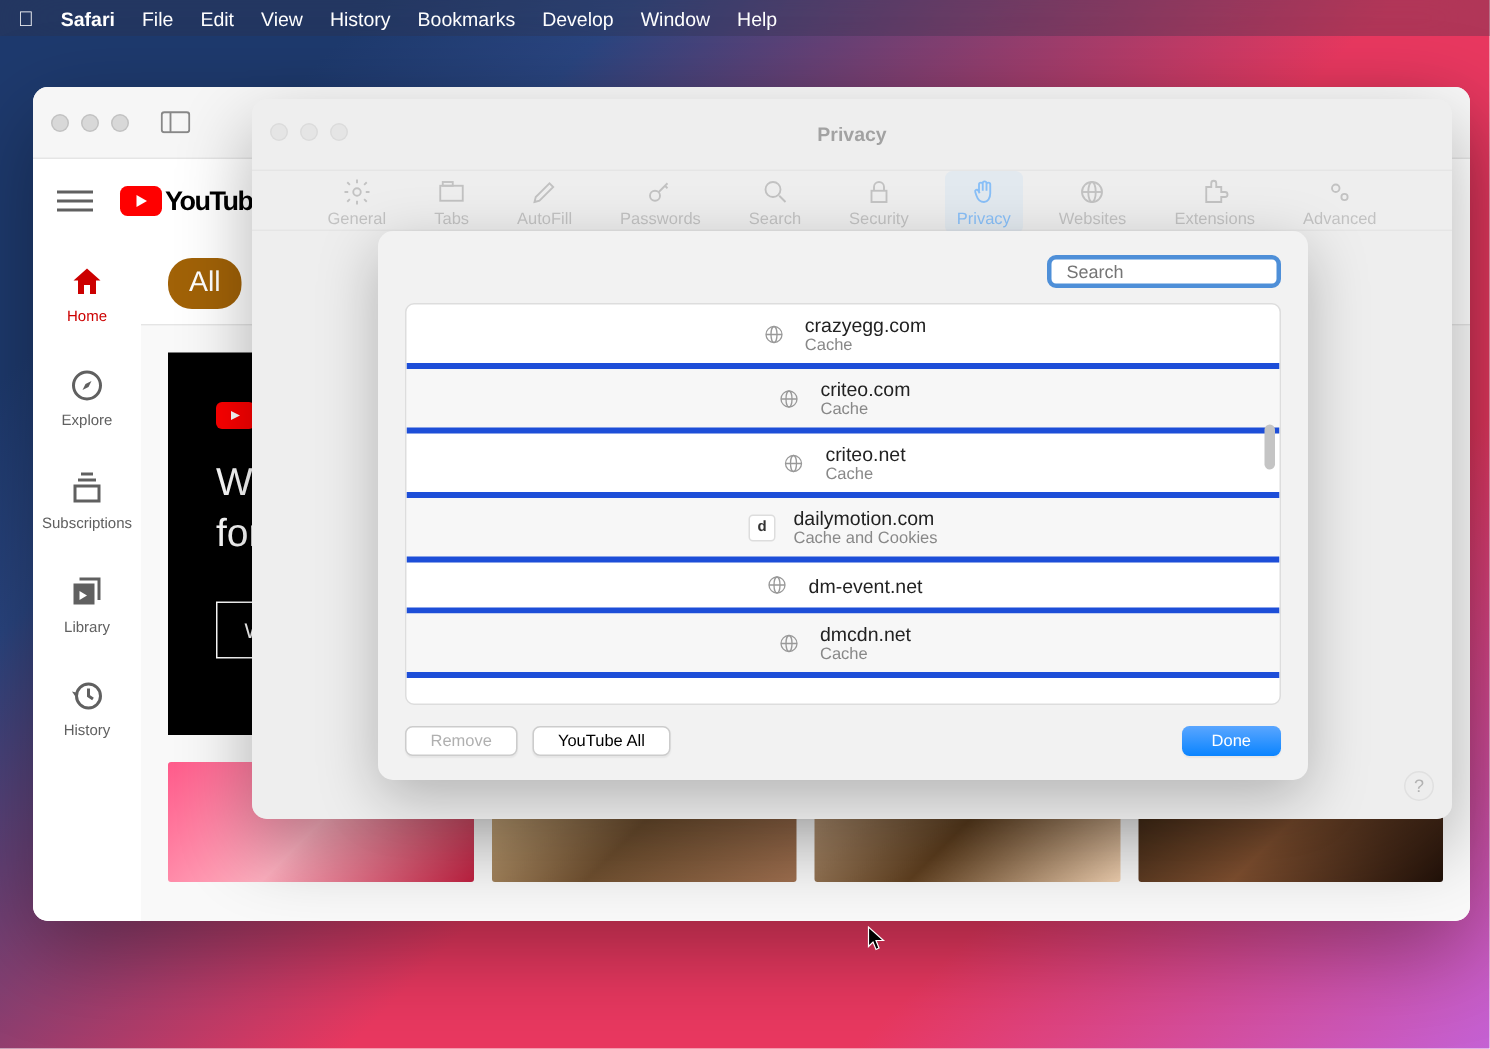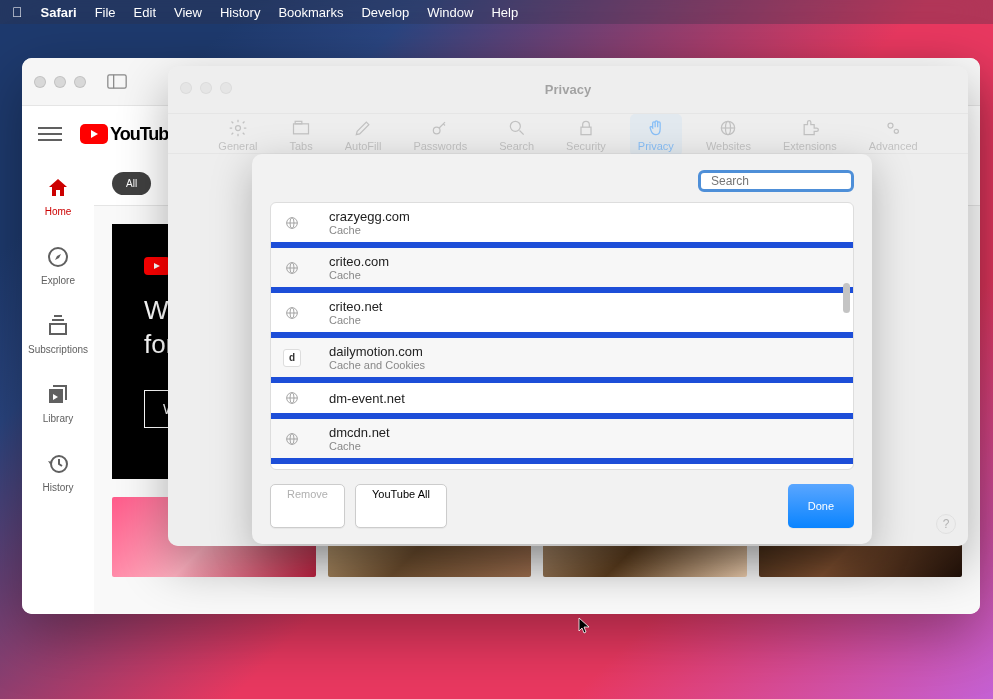--- a/index.html
+++ b/index.html
@@ -24,21 +24,21 @@
 .yt-logo .play { width: 28px; height: 20px; background: #ff0000; border-radius: 5px; display: flex; align-items: center; justify-content: center; }
 .yt-logo .play::after { content: ""; border-left: 7px solid #fff; border-top: 4px solid transparent; border-bottom: 4px solid transparent; }
 
 .yt-sidebar { width: 72px; background: #fff; padding-top: 56px; display: flex; flex-direction: column; align-items: center; }
 .yt-nav-item { width: 72px; display: flex; flex-direction: column; align-items: center; padding: 14px 0; font-size: 10px; color: #606060; gap: 6px; justify-content: center; }
 .yt-nav-item.active { color: #cc0000; }
 .yt-nav-item svg { width: 24px; height: 24px; }
 
 .yt-main { flex: 1; padding-top: 56px; background: #f9f9f9; overflow: hidden; }
 .chips { padding: 10px 18px; background: #fff; border-bottom: 1px solid #e5e5e5; }
-.chip { display: inline-block; padding: 6px 14px; background: #404040; color: #fff; border-radius: 16px; font-size: 10px; }
+.chip { display: inline-block; padding: 6px 14px; background: #a16207; color: #fff; border-radius: 16px; font-size: 19px; }
 .hero { margin: 18px; background: #000; height: 255px; padding: 32px; color: #fff; position: relative; }
 .hero .orig { display: flex; align-items: center; gap: 6px; font-size: 17px; font-weight: 500; margin-bottom: 18px;}
 .hero .orig .play { width: 26px; height: 18px; background: #ff0000; border-radius: 4px; display:flex;align-items:center;justify-content:center;}
 .hero .orig .play::after { content:""; border-left:6px solid #fff; border-top:3.5px solid transparent; border-bottom:3.5px solid transparent;}
 .hero h2 { font-size: 26px; font-weight: 500; line-height: 1.3; }
 .hero .watch { display: inline-block; margin-top: 28px; padding: 10px 18px; border: 1px solid #fff; font-size: 14px; font-weight: 500; letter-spacing: 0.5px; }
 .hero-img { position: absolute; right: 0; top: 0; bottom: 0; width: 360px; background: linear-gradient(90deg, #000 0%, transparent 15%), linear-gradient(135deg,#8a5a4a,#c08070,#3a2a2a); }
 
 .thumbs { display: flex; gap: 12px; padding: 0 18px; }
 .thumb { width: 220px; height: 80px; background: #999; border-radius: 2px; }
@@ -60,33 +60,33 @@
 .prefs-help { position:absolute; right:12px; bottom:12px; width:20px; height:20px; border-radius:50%; background:#e8e8e8; border:1px solid #ccc; font-size:12px; color:#666; display:flex;align-items:center;justify-content:center; z-index:2;}
 
 
 .sheet { position: absolute; top: 88px; left: 84px; width: 620px; background: #f2f2f2; border-radius: 10px; box-shadow: 0 12px 40px rgba(0,0,0,0.25); z-index: 10; padding: 16px 18px; }
 .sheet-search { display: flex; justify-content: flex-end; margin-bottom: 10px; }
 .search-field { width: 156px; height: 22px; border: 3px solid #4e8fd8; border-radius: 6px; background: #fff; display: flex; align-items: center; padding: 0 6px; gap: 4px; }
 .search-field input { border: none; outline: none; font-size: 12px; flex: 1; background: transparent; }
 .search-field svg { width: 12px; height: 12px; stroke: #888; fill: none; }
 .sheet-desc { font-size: 13px; color: #333; line-height: 1.4; margin-bottom: 10px; }
 .site-list { background: #fff; border: 1px solid #ddd; border-radius: 6px; height: 268px; overflow: hidden; position: relative; }
-.site-row { display: flex; align-items: center; padding: 6px 12px; gap: 28px; border-bottom: 6px solid #1d4ed8; }
+.site-row { display: flex; align-items: center; padding: 6px 12px; gap: 12px; border-bottom: 4px solid #1d4ed8; justify-content: center; }
 .site-row:nth-child(even){ background:#f7f7f7;}
 .site-icon { width: 18px; height: 18px; display: flex; align-items: center; justify-content: center; font-size: 11px; color: #888; border-radius: 3px;}
 .site-icon.globe svg { width: 16px; height: 16px; stroke: #999; fill:none;}
 .site-icon.fav { background:#fff; border:1px solid #ddd; font-weight:700; color:#333; font-size:10px;}
 .site-info .domain { font-size: 13px; color: #222; }
 .site-info .type { font-size: 11px; color: #888; }
 .list-scrollbar { position: absolute; right: 3px; top: 80px; width: 7px; height: 30px; background: #c4c4c4; border-radius: 4px; }
 .sheet-buttons { display: flex; justify-content: space-between; margin-top: 14px; }
 .btn-group-left { display: flex; gap: 10px; }
 .btn { padding: 3px 16px; border-radius: 5px; font-size: 11px; background: #fff; border: 1px solid #ccc; box-shadow: 0 1px 1px rgba(0,0,0,0.05); cursor: default;}
 .btn.disabled { color: #b0b0b0; }
-.btn.primary { background: linear-gradient(#5aa6ff,#0a84ff); color: #fff; border: none; padding: 16px 20px;}
+.btn.primary { background: linear-gradient(#5aa6ff,#0a84ff); color: #fff; border: none; padding: 4px 20px;}
 
 .cursor { position: absolute; top: 463px; left: 326px; z-index: 100; }
 .cursor svg { width: 14px; height: 18px; }
 </style>
 </head>
 <body>
 
 <div class="menubar">
   <span class="apple"></span>
   <span class="appname">Safari</span>

